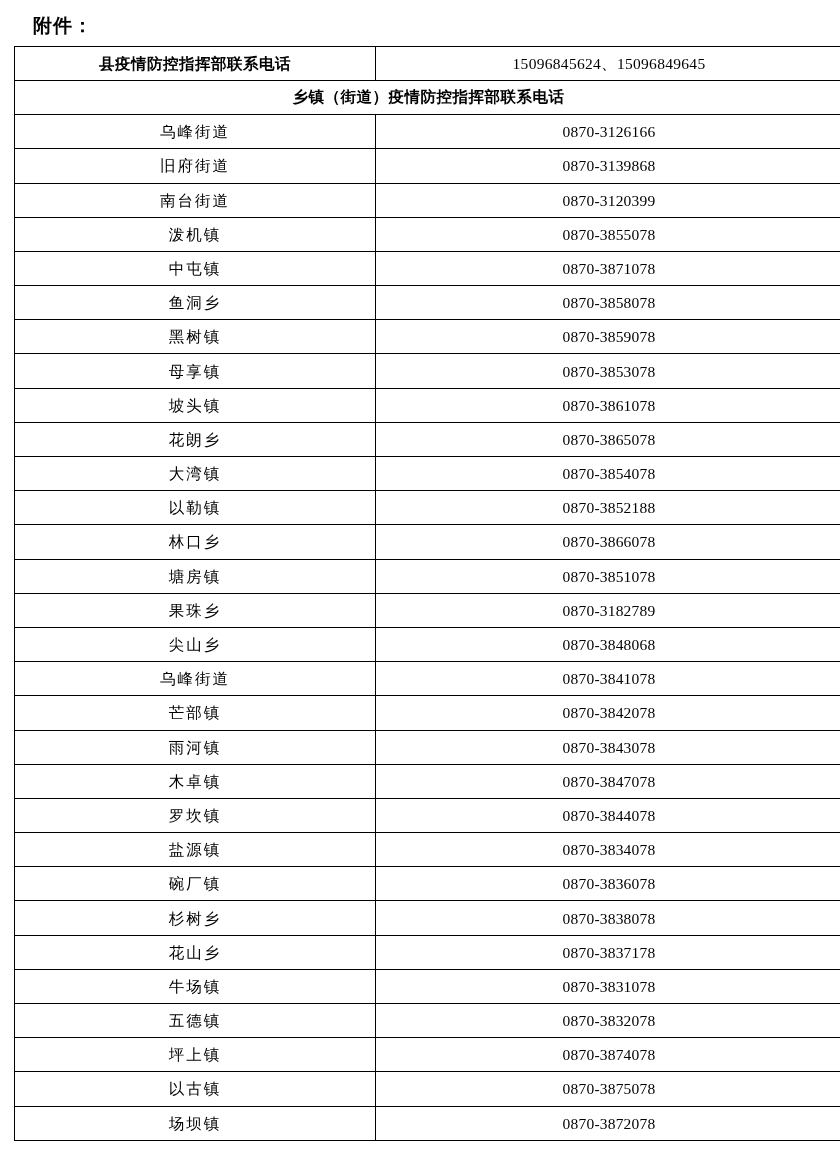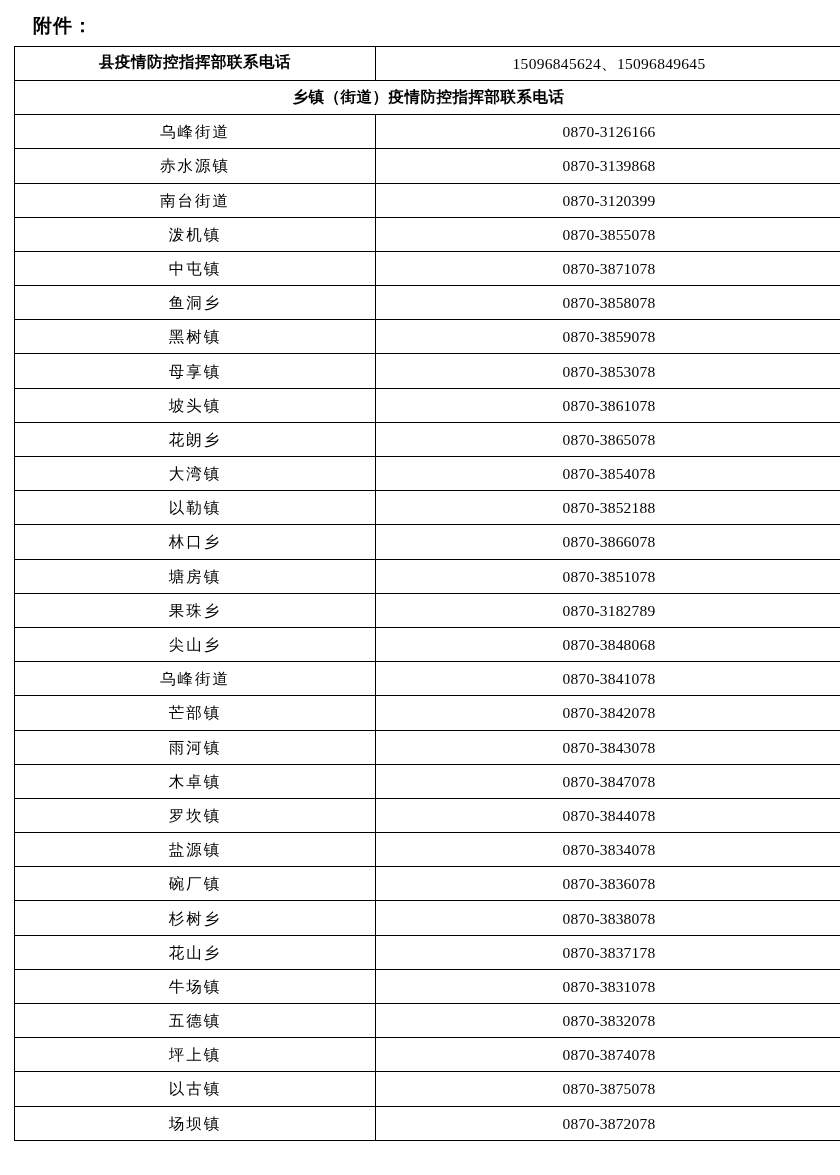--- a/index.html
+++ b/index.html
@@ -46,21 +46,21 @@
     line-height: 1.1;
   }
   td.col-name {
     width: 352px;
     font-family: Liberation Serif, serif;
   }
   td.col-phone {
     width: 458px;
   }
   td.head-label {
-    font-family: Liberation Mono, monospace;
+    font-family: Liberation Serif, serif;
     font-weight: bold;
     font-size: 15px;
     letter-spacing: 0.5px;
   }
   td.head-value {
     font-size: 15.5px;
     letter-spacing: 0.3px;
   }
   td.section-title {
     font-family: "DejaVu Sans", "Liberation Sans", sans-serif;
@@ -90,21 +90,21 @@
       </tr>
       <tr>
         <td class="section-title" colspan="2">乡镇（街道）疫情防控指挥部联系电话</td>
       </tr>
 
     <tr>
           <td class="col-name town-name">乌峰街道</td>
           <td class="col-phone town-phone">0870-3126166</td>
         </tr>
         <tr>
-          <td class="col-name town-name">赤水源镇</td>
+          <td class="col-name town-name">旧府街道</td>
           <td class="col-phone town-phone">0870-3139868</td>
         </tr>
         <tr>
           <td class="col-name town-name">南台街道</td>
           <td class="col-phone town-phone">0870-3120399</td>
         </tr>
         <tr>
           <td class="col-name town-name">泼机镇</td>
           <td class="col-phone town-phone">0870-3855078</td>
         </tr>

